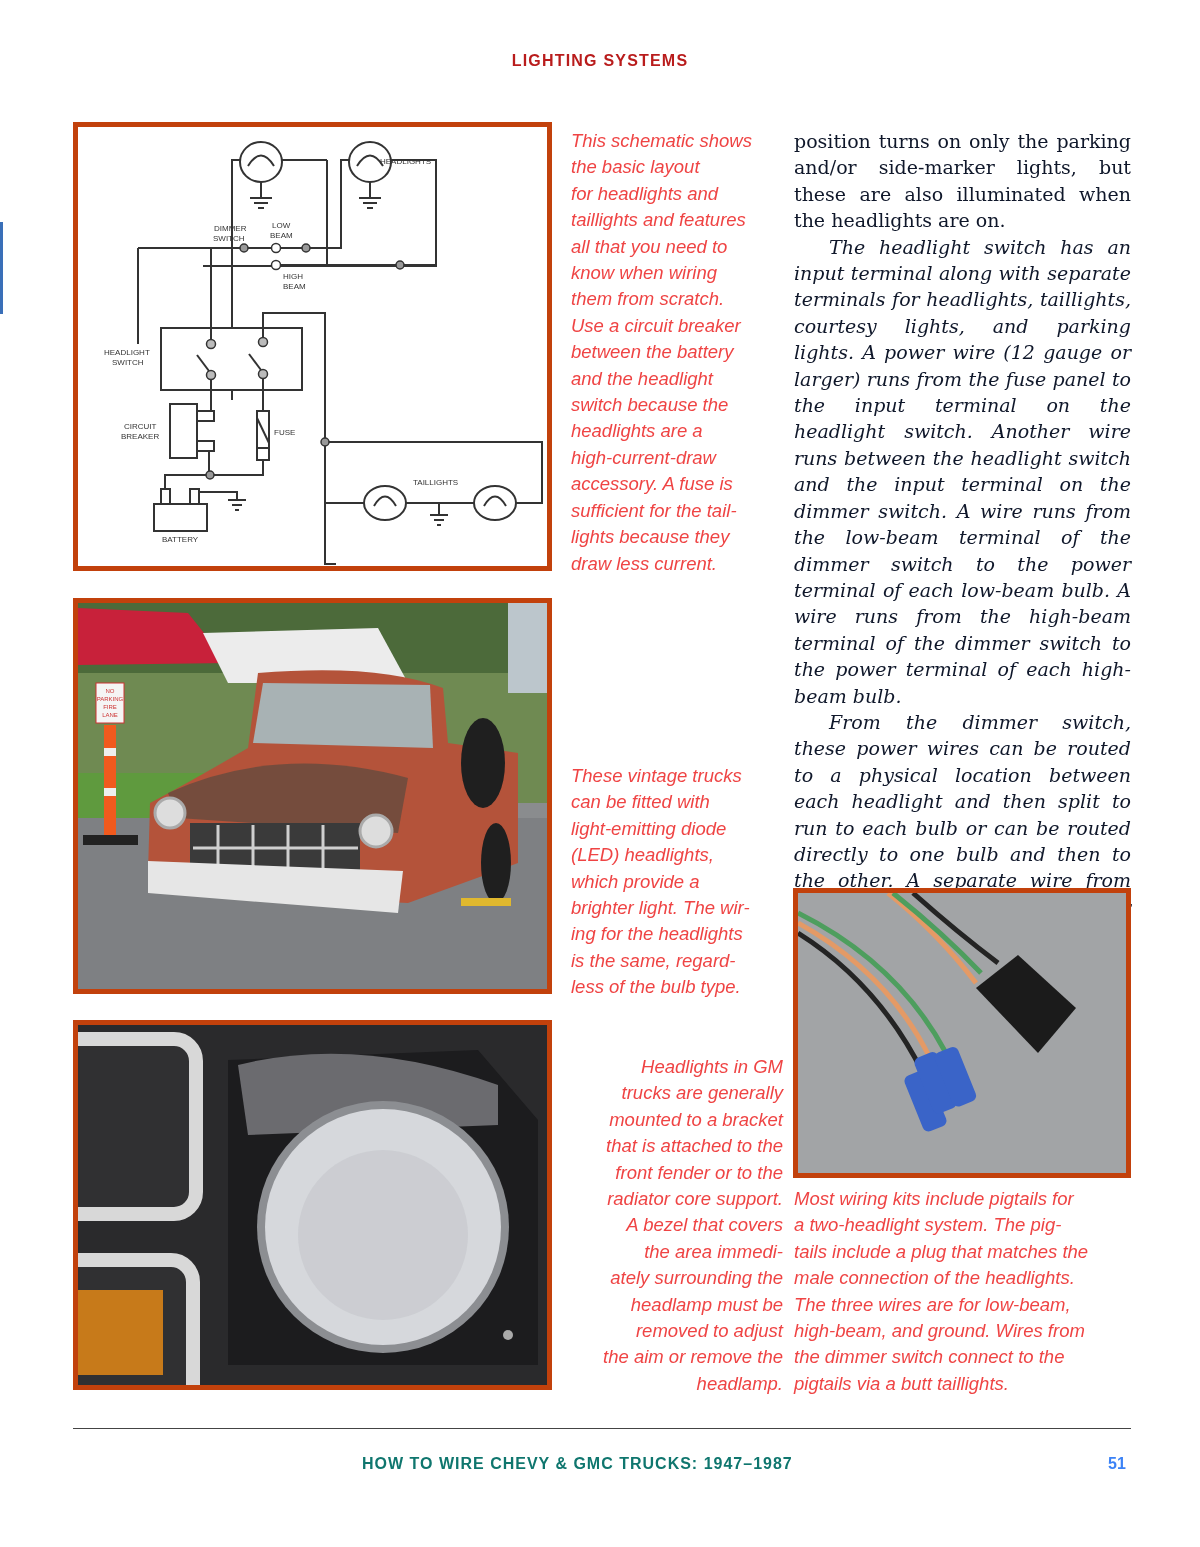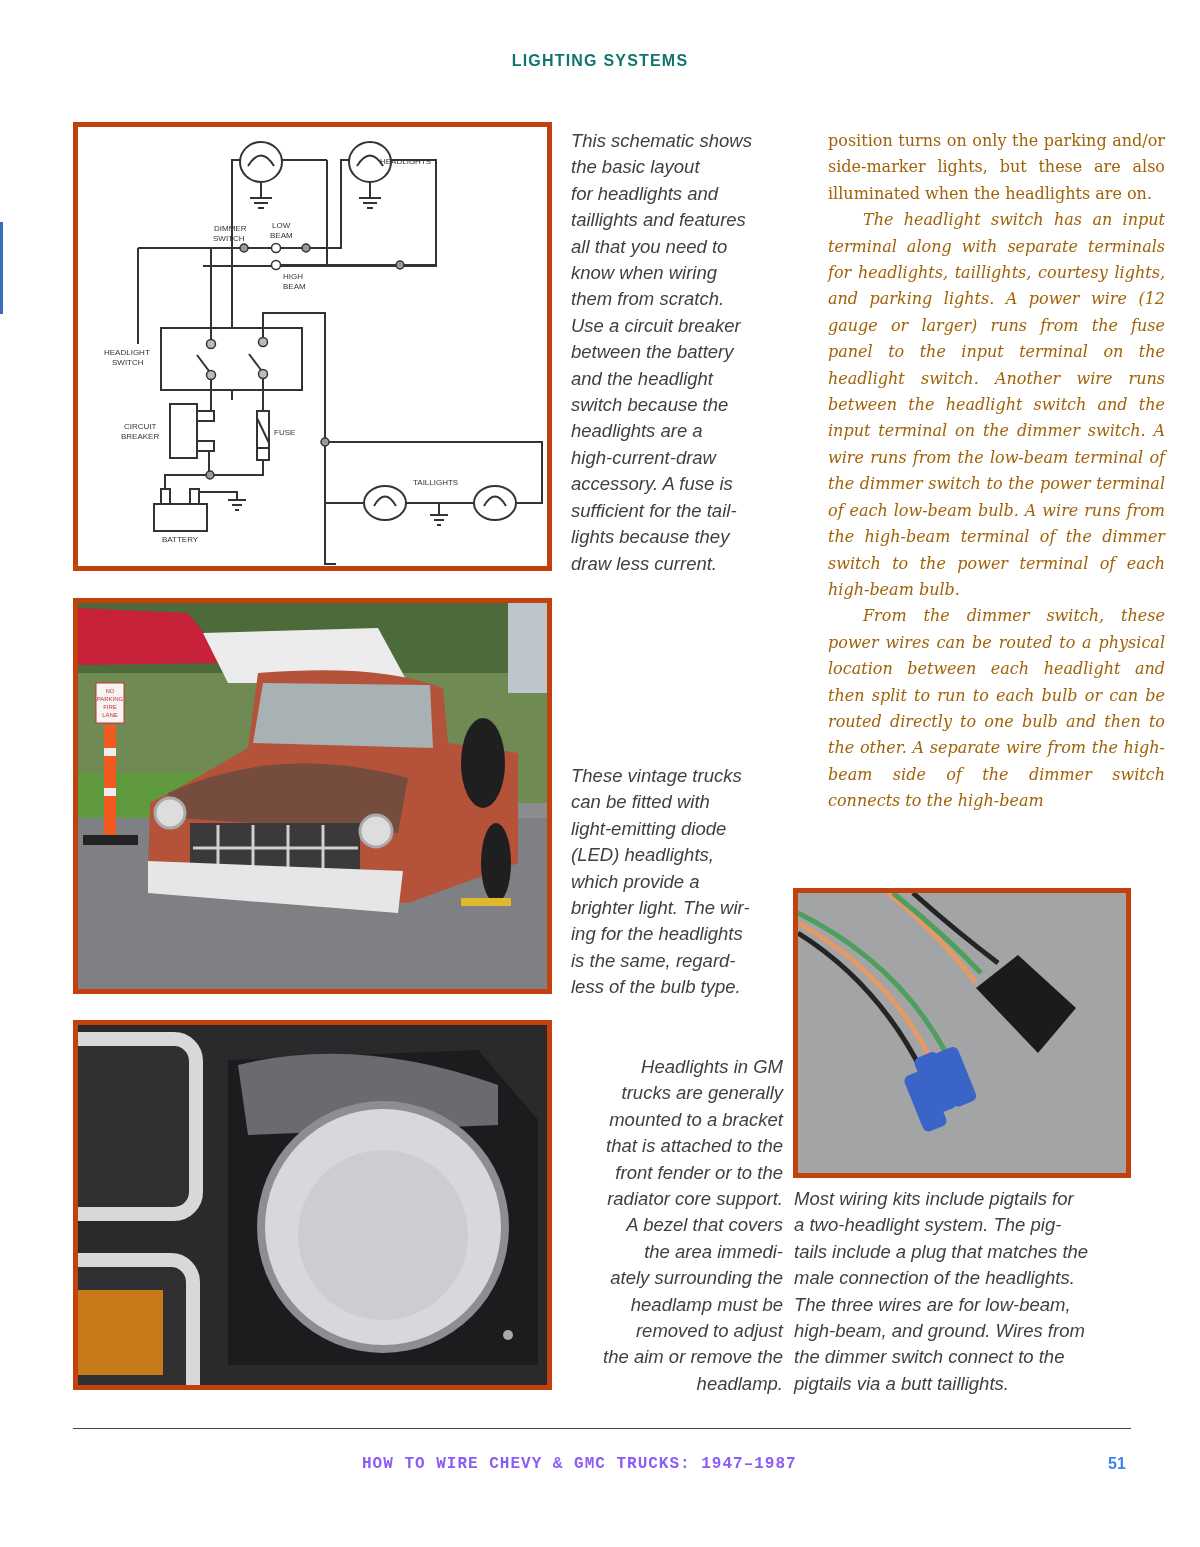--- a/index.html
+++ b/index.html
@@ -1,26 +1,26 @@
 <!DOCTYPE html>
 <html><head>
 <meta charset="utf-8">
 <style>
   html,body{margin:0;padding:0;background:#fff;}
   body{width:1200px;height:1547px;position:relative;overflow:hidden;color:#1a1a1a;}
   .abs{position:absolute;}
-  .running-head{left:0;width:1200px;top:52px;text-align:center;font-family:"Liberation Sans",sans-serif;font-size:16px;letter-spacing:1.2px;font-weight:bold;color:#0f766e;}
+  .running-head{left:0;width:1200px;top:52px;text-align:center;font-family:"Liberation Sans",sans-serif;font-size:16px;letter-spacing:1.2px;font-weight:bold;color:#b91c1c;}
   .edge-tab{left:0;top:222px;width:3px;height:92px;background:#3a6fb8;}
   .figbox{border:5px solid #c2410c;box-sizing:border-box;background:#fff;overflow:hidden;}
-  .caption{font-family:"Liberation Sans",sans-serif;font-style:italic;font-size:18.5px;line-height:26.4px;color:#404040;white-space:pre-line;}
-  .body-col{left:828px;top:128px;width:337px;font-family:"DejaVu Serif","Liberation Serif",serif;font-size:16px;line-height:26.4px;color:#a16207;text-align:justify;}
+  .caption{font-family:"Liberation Sans",sans-serif;font-style:italic;font-size:18.5px;line-height:26.4px;color:#ef4444;white-space:pre-line;}
+  .body-col{left:794px;top:128px;width:337px;font-family:"DejaVu Serif","Liberation Serif",serif;font-size:19px;line-height:26.4px;color:#0f172a;text-align:justify;}
   .body-col p{margin:0;}
   .body-col p.indent{text-indent:35px;font-style:italic;}
   .footer-rule{left:73px;top:1428px;width:1058px;height:1px;background:#444;}
-  .footer-title{left:362px;top:1455px;font-family:Liberation Mono, monospace;font-size:16px;letter-spacing:1px;font-weight:bold;color:#8b5cf6;}
+  .footer-title{left:362px;top:1455px;font-family:Liberation Sans, sans-serif;font-size:16px;letter-spacing:1px;font-weight:bold;color:#0f766e;}
   .page-num{left:1108px;top:1455px;font-family:"Liberation Sans",sans-serif;font-size:16px;font-weight:bold;color:#3b82f6;}
   svg text{font-family:"Liberation Sans",sans-serif;}
 </style>
 </head>
 <body>
 
 <div class="abs running-head">LIGHTING SYSTEMS</div>
 <div class="abs edge-tab"></div>
 
 <div class="abs figbox" style="left:73px;top:122px;width:479px;height:449px;">

